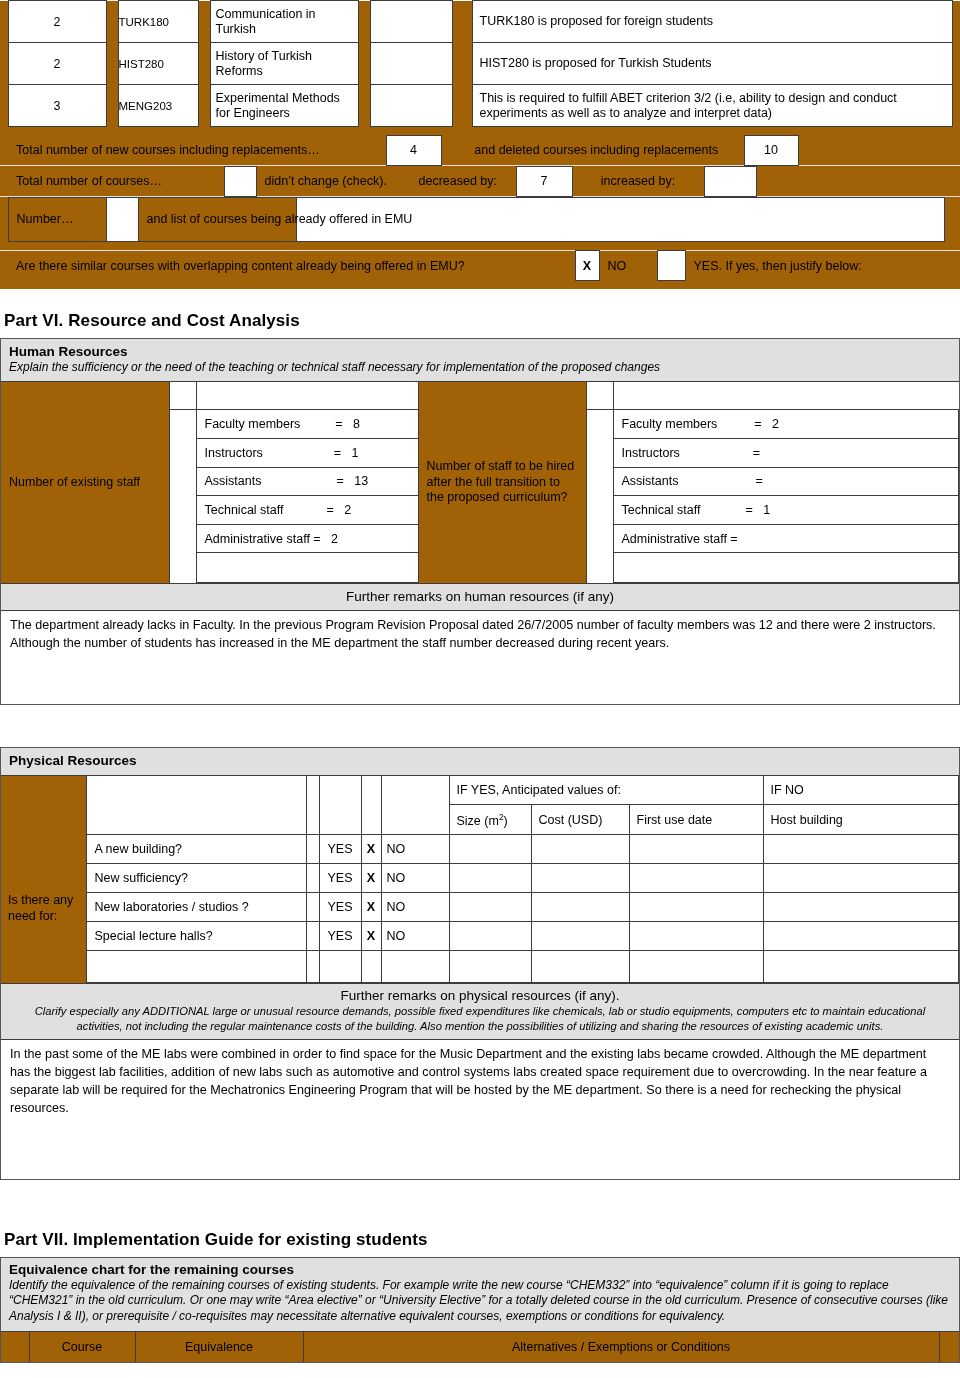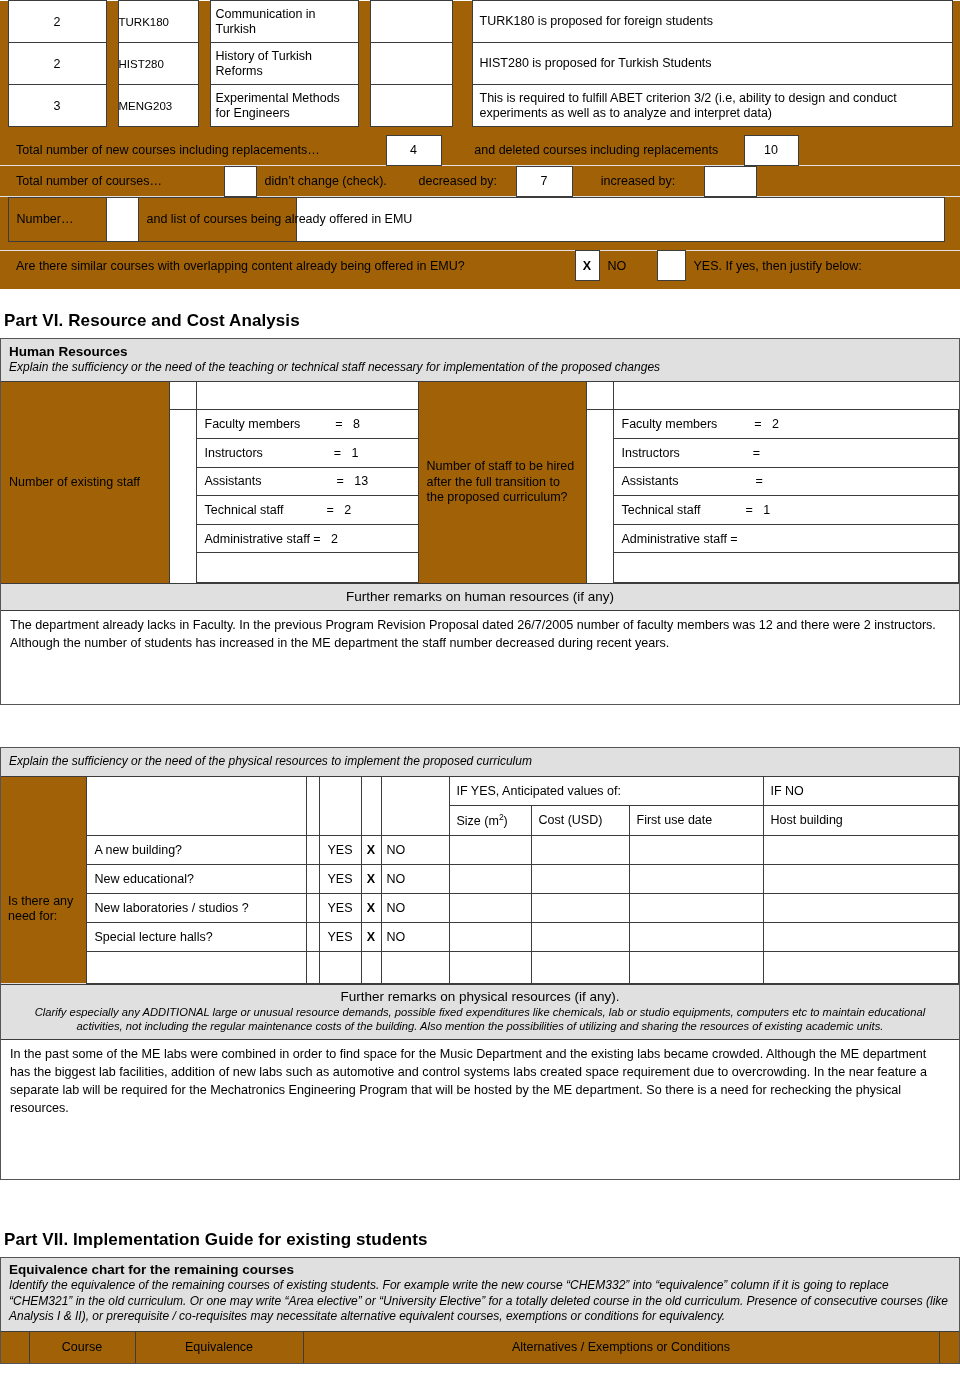--- a/index.html
+++ b/index.html
@@ -398,21 +398,21 @@
     <div class="band band-center" style="border-top:1.6px solid #3c3c3c; padding:5px 8px 6px 8px;">
       <div class="t">Further remarks on human resources (if any)</div>
     </div>
     <div class="freetext" style="min-height:94px; border-left:none; border-right:none; border-bottom:none;">The department already lacks in Faculty.   In the previous Program Revision Proposal dated 26/7/2005 number of faculty members was 12 and there were 2 instructors.   Although the number of students has increased in the ME department the staff number decreased during recent years.</div>
   </div>
 
   <div style="height:42px;"></div>
 
   <div class="frame">
     <div class="band">
-      <div class="s">Explain the sufficiency or the need of the physical resources to implement the proposed curriculum</div>
+      <div class="t">Physical Resources</div>
     </div>
 
     <table style="border-top:1.6px solid #3c3c3c;">
       <colgroup>
         <col style="width:85px">
           <col style="width:220px">
           <col style="width:13px">
           <col style="width:42px">
         <col style="width:20px">
           <col style="width:68px">
@@ -445,21 +445,21 @@
           <td class="cell white"></td>
           <td class="cell white ctr">YES</td>
           <td class="cell white ctr" style="font-weight:bold;">X</td>
           <td class="cell white" style="padding-left:5px;">NO</td>
           <td class="cell white"></td>
           <td class="cell white"></td>
           <td class="cell white"></td>
           <td class="cell white"></td>
         </tr>
         <tr style="height:29px;">
-          <td class="cell white" style="padding-left:8px;">New educational?</td>
+          <td class="cell white" style="padding-left:8px;">New sufficiency?</td>
           <td class="cell white"></td>
           <td class="cell white ctr">YES</td>
           <td class="cell white ctr" style="font-weight:bold;">X</td>
           <td class="cell white" style="padding-left:5px;">NO</td>
           <td class="cell white"></td>
           <td class="cell white"></td>
           <td class="cell white"></td>
           <td class="cell white"></td>
         </tr>
         <tr style="height:29px;">

